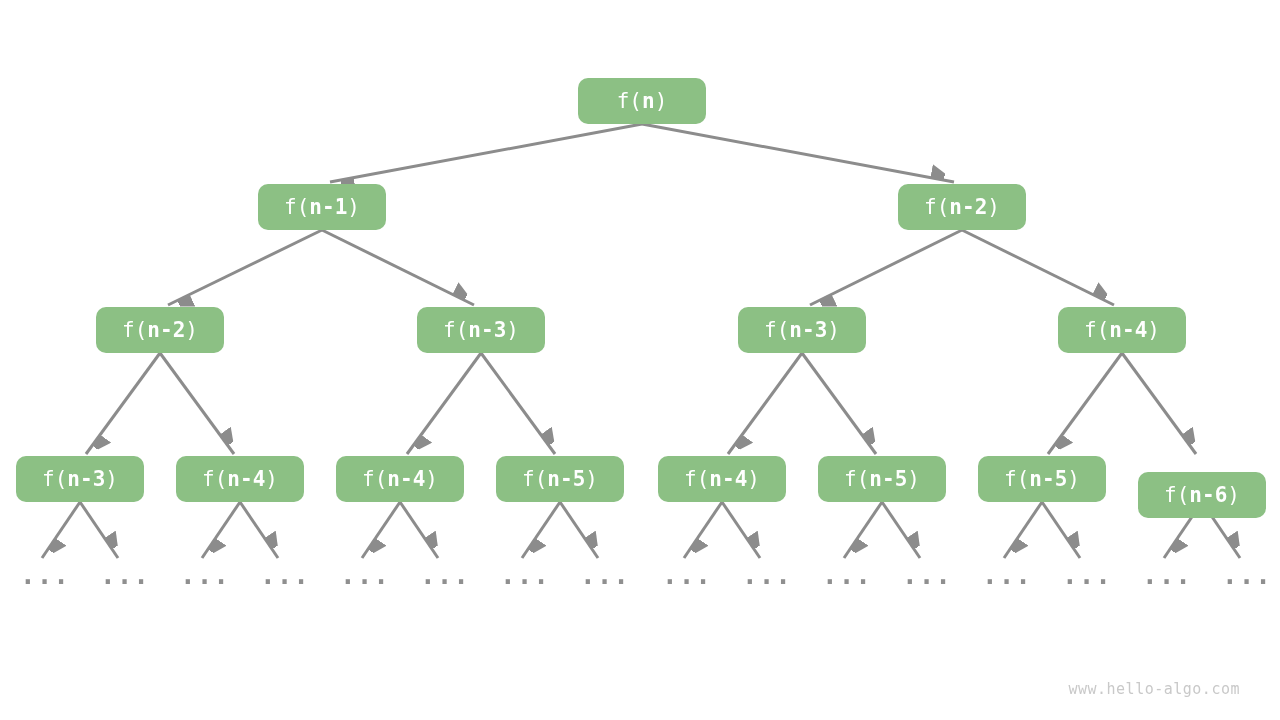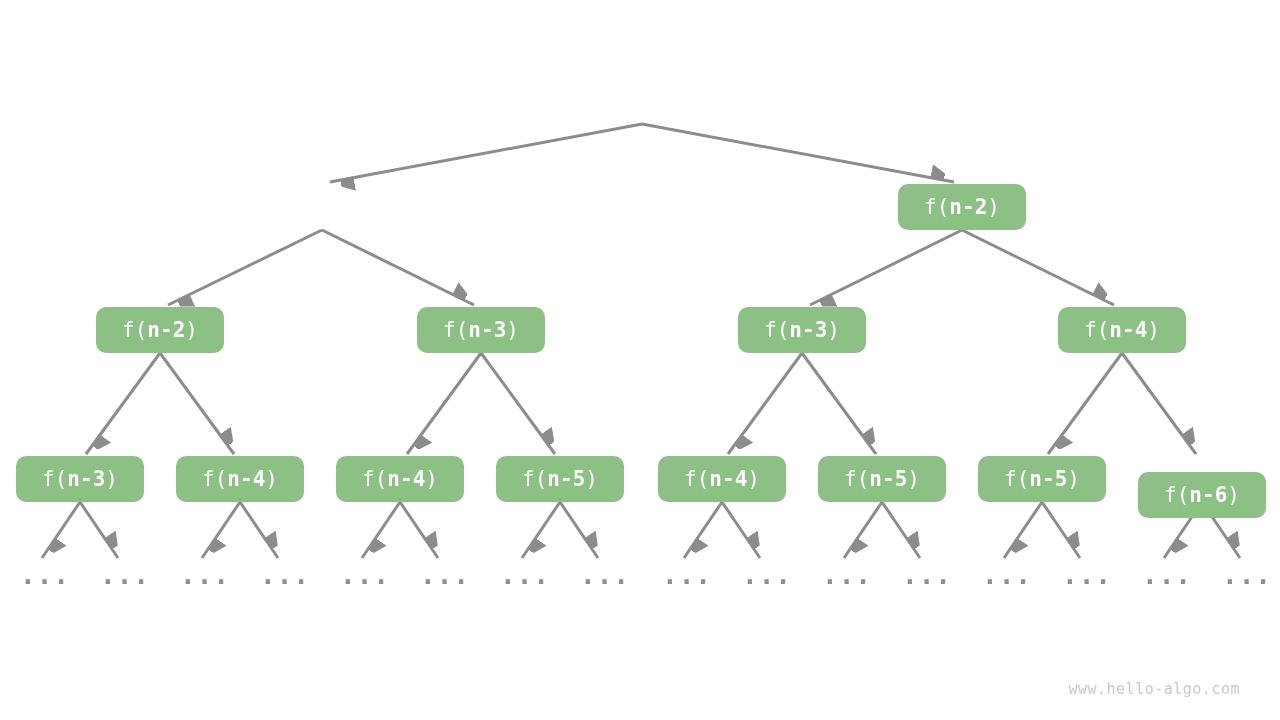--- a/index.html
+++ b/index.html
@@ -60,21 +60,23 @@
       <line x1="722" y1="502" x2="760" y2="558" marker-end="url(#ah)"></line>
       <line x1="882" y1="502" x2="844" y2="558" marker-end="url(#ah)"></line>
       <line x1="882" y1="502" x2="920" y2="558" marker-end="url(#ah)"></line>
       <line x1="1042" y1="502" x2="1004" y2="558" marker-end="url(#ah)"></line>
       <line x1="1042" y1="502" x2="1080" y2="558" marker-end="url(#ah)"></line>
       <line x1="1202" y1="502" x2="1164" y2="558" marker-end="url(#ah)"></line>
       <line x1="1202" y1="502" x2="1240" y2="558" marker-end="url(#ah)"></line>
     </g>
   </svg>
 
+  <div class="node" style="left:578px;top:78px"><span><span>f(</span><span class="arg">n</span><span>)</span></span></div>
 
+  <div class="node" style="left:258px;top:184px"><span><span>f(</span><span class="arg">n-1</span><span>)</span></span></div>
   <div class="node" style="left:898px;top:184px"><span><span>f(</span><span class="arg">n-2</span><span>)</span></span></div>
 
   <div class="node" style="left:96px;top:307px"><span><span>f(</span><span class="arg">n-2</span><span>)</span></span></div>
   <div class="node" style="left:417px;top:307px"><span><span>f(</span><span class="arg">n-3</span><span>)</span></span></div>
   <div class="node" style="left:738px;top:307px"><span><span>f(</span><span class="arg">n-3</span><span>)</span></span></div>
   <div class="node" style="left:1058px;top:307px"><span><span>f(</span><span class="arg">n-4</span><span>)</span></span></div>
 
   <div class="node" style="left:16px;top:456px"><span><span>f(</span><span class="arg">n-3</span><span>)</span></span></div>
   <div class="node" style="left:176px;top:456px"><span><span>f(</span><span class="arg">n-4</span><span>)</span></span></div>
   <div class="node" style="left:336px;top:456px"><span><span>f(</span><span class="arg">n-4</span><span>)</span></span></div>

